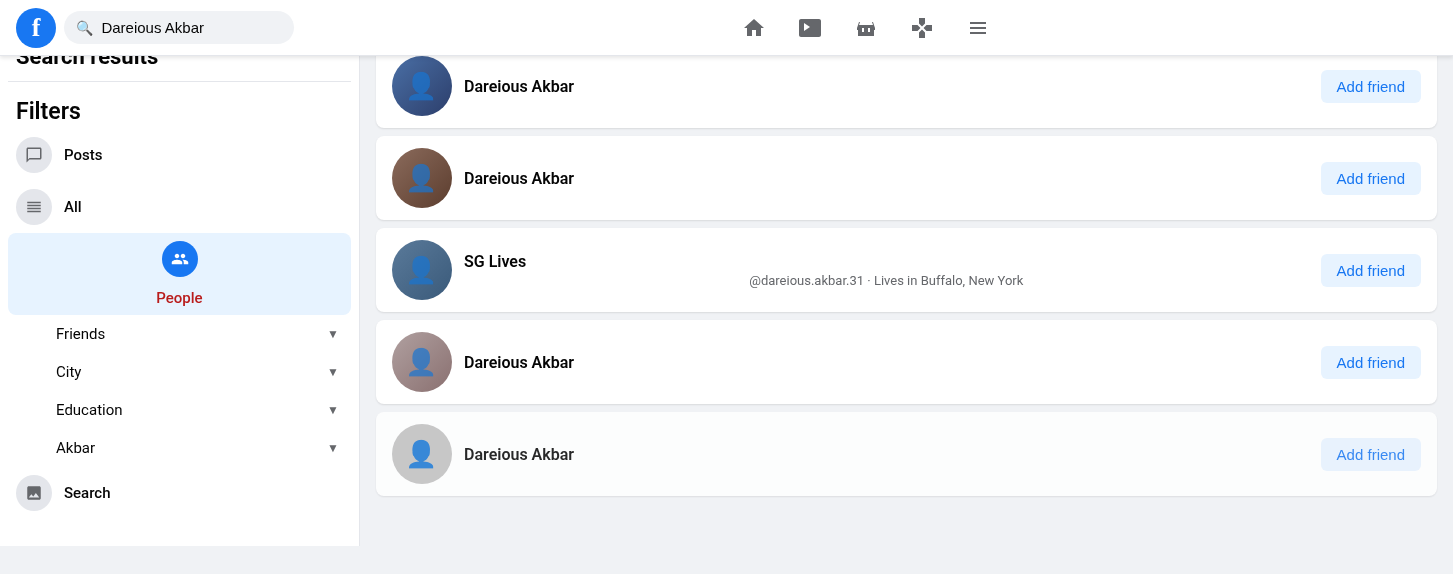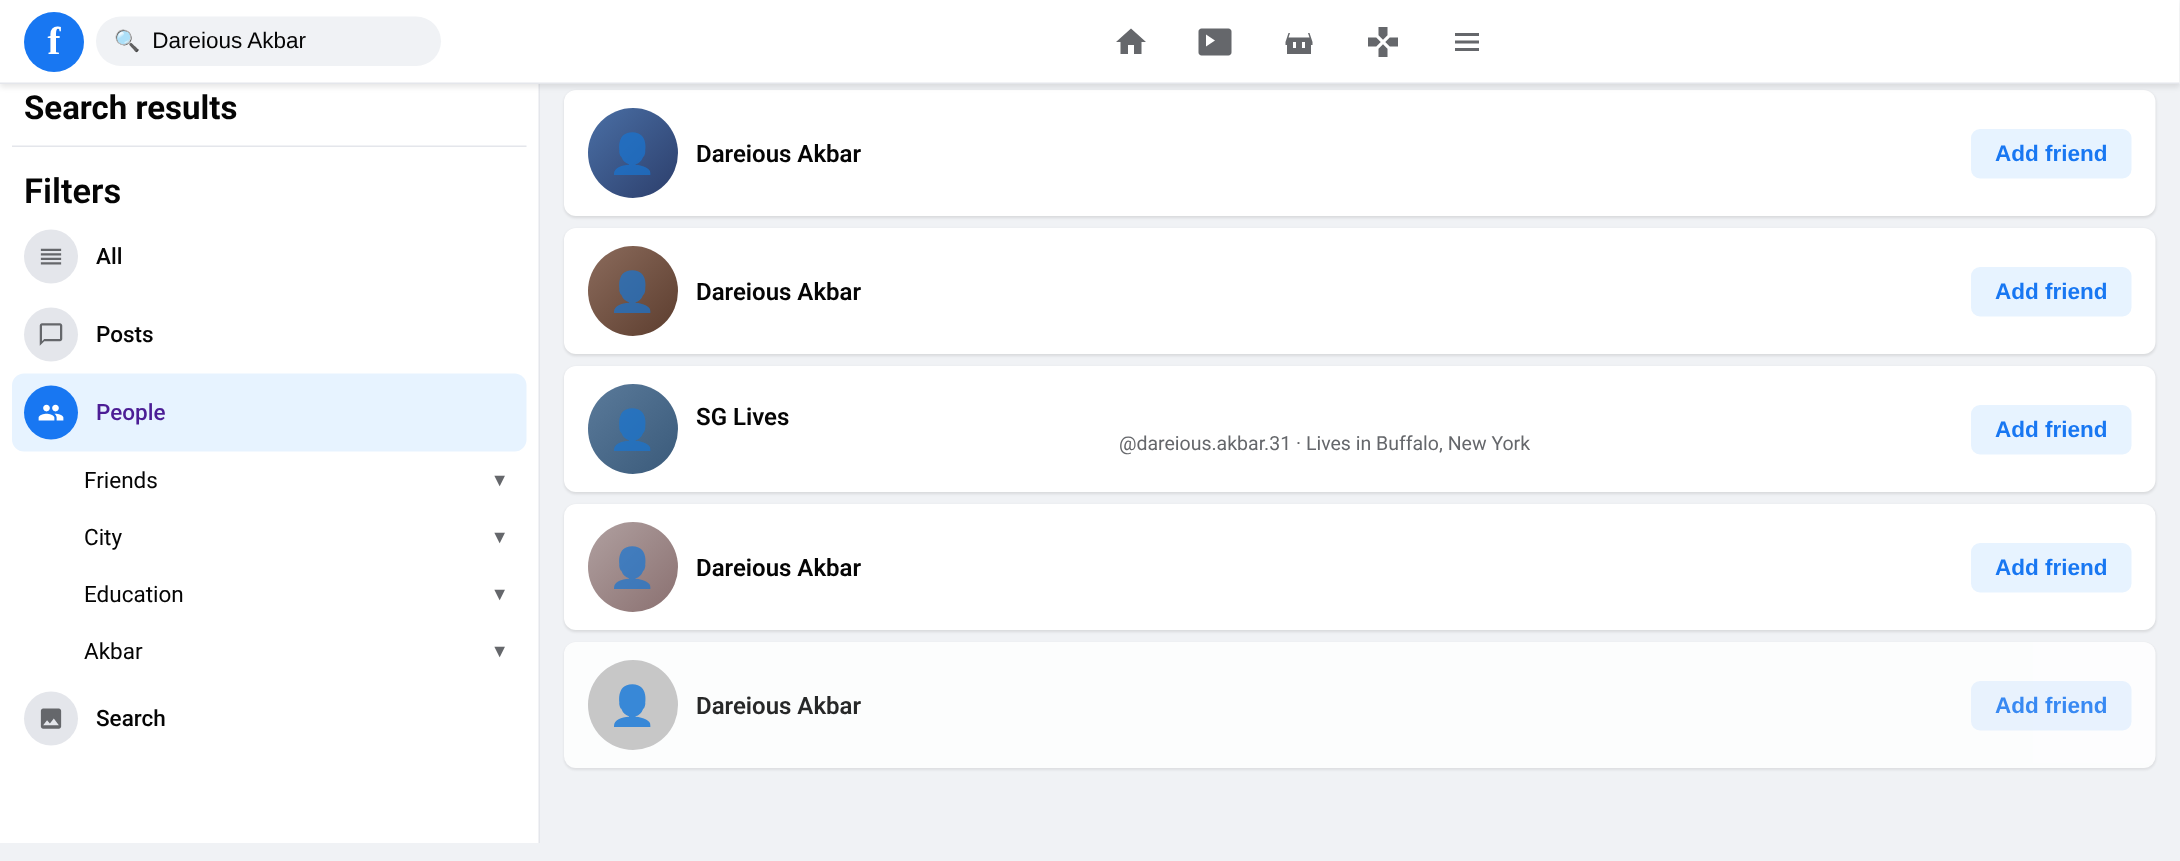--- a/index.html
+++ b/index.html
@@ -41,21 +41,21 @@
       width: 48px; height: 48px;
       border-radius: 8px;
       display: flex; align-items: center; justify-content: center;
       cursor: pointer; color: #65676b;
       font-size: 22px;
     }
 
     
     .main-layout {
       display: flex;
-      margin-top: 44px;
+      margin-top: 28px;
       height: calc(574px - 56px);
     }
 
     
     .sidebar {
       width: 360px;
       background: #fff;
       padding: 16px 8px;
       overflow-y: auto;
       flex-shrink: 0;
@@ -69,21 +69,21 @@
     }
     .filters-label {
       font-size: 23px; font-weight: 600; color: #050505;
       padding: 8px 8px 4px 8px;
     }
     .filter-item {
       display: flex; align-items: center; gap: 12px;
       padding: 8px 8px; border-radius: 8px; cursor: pointer;
       color: #050505; font-size: 15px; font-weight: 500;
     }
-    .filter-item.active { background: #e7f3ff; color: #4c1d95; }
+    .filter-item.active { background: #e7f3ff; color: #b91c1c; flex-direction: column; }
     .filter-icon {
       width: 36px; height: 36px; border-radius: 50%;
       background: #e4e6eb; display: flex; align-items: center; justify-content: center;
       font-size: 16px; flex-shrink: 0;
     }
     .filter-item.active .filter-icon { background: #1877f2; color: #fff; }
     .sub-filter {
       display: flex; align-items: center; justify-content: space-between;
       padding: 10px 12px 10px 48px; cursor: pointer; font-size: 15px; color: #050505;
       border-radius: 8px;
@@ -116,21 +116,21 @@
       width: 60px; height: 60px; border-radius: 50%;
       background: #c0c0c0; flex-shrink: 0; overflow: hidden;
       display: flex; align-items: center; justify-content: center;
     }
     .result-info { flex: 1; }
     .result-name { font-size: 16px; font-weight: 600; color: #050505; }
     .result-sub { font-size: 13px; color: #65676b; margin-top: 2px; text-align: center; }
     .add-friend-btn {
       background: #e7f3ff; color: #1877f2;
       border: none; border-radius: 6px;
-      padding: 8px 16px; font-size: 15px; font-weight: 700;
+      padding: 8px 16px; font-size: 15px; font-weight: 400;
       cursor: pointer; flex-shrink: 0;
     }
 
     
     .av1 { background: linear-gradient(135deg, #4a6fa5 0%, #2c3e6b 100%); }
     .av2 { background: linear-gradient(135deg, #8b6b5c 0%, #5c3d2e 100%); }
     .av3 { background: linear-gradient(135deg, #5a7a9a 0%, #3a5a7a 100%); }
     .av4 { background: linear-gradient(135deg, #b0a0a0 0%, #8a7070 100%); }
     .av5 { background: #c0c0c0; }
 
@@ -182,33 +182,33 @@
 
 <div class="main-layout">
 
   <aside class="sidebar">
     <div class="sidebar-title">Search results</div>
     <div class="filters-label">Filters</div>
 
     <div class="filter-item">
       <div class="filter-icon">
         <svg width="18" height="18" viewBox="0 0 24 24" fill="#65676b">
+            <path d="M20 2H4c-1.1 0-2 .9-2 2v18l4-4h14c1.1 0 2-.9 2-2V4c0-1.1-.9-2-2-2zm0 14H6l-2 2V4h16v12z"></path>
+          </svg>
+      </div>
+      <span>Posts</span>
+    </div>
+
+    <div class="filter-item">
+      <div class="filter-icon">
+        <svg width="18" height="18" viewBox="0 0 24 24" fill="#65676b">
             <path d="M3 9h18v2H3zm0 4h18v2H3zm0-8h18v2H3zm0 12h18v2H3z"></path>
           </svg>
       </div>
       <span>All</span>
-    </div>
-
-    <div class="filter-item">
-      <div class="filter-icon">
-        <svg width="18" height="18" viewBox="0 0 24 24" fill="#65676b">
-            <path d="M20 2H4c-1.1 0-2 .9-2 2v18l4-4h14c1.1 0 2-.9 2-2V4c0-1.1-.9-2-2-2zm0 14H6l-2 2V4h16v12z"></path>
-          </svg>
-      </div>
-      <span>Posts</span>
     </div>
 
     <div class="filter-item active">
       <div class="filter-icon">
         <svg width="18" height="18" viewBox="0 0 24 24" fill="#fff">
             <path d="M16 11c1.66 0 2.99-1.34 2.99-3S17.66 5 16 5c-1.66 0-3 1.34-3 3s1.34 3 3 3zm-8 0c1.66 0 2.99-1.34 2.99-3S9.66 5 8 5C6.34 5 5 6.34 5 8s1.34 3 3 3zm0 2c-2.33 0-7 1.17-7 3.5V19h14v-2.5c0-2.33-4.67-3.5-7-3.5zm8 0c-.29 0-.62.02-.97.05 1.16.84 1.97 1.97 1.97 3.45V19h6v-2.5c0-2.33-4.67-3.5-7-3.5z"></path>
           </svg>
       </div>
       <span>People</span>
     </div>

